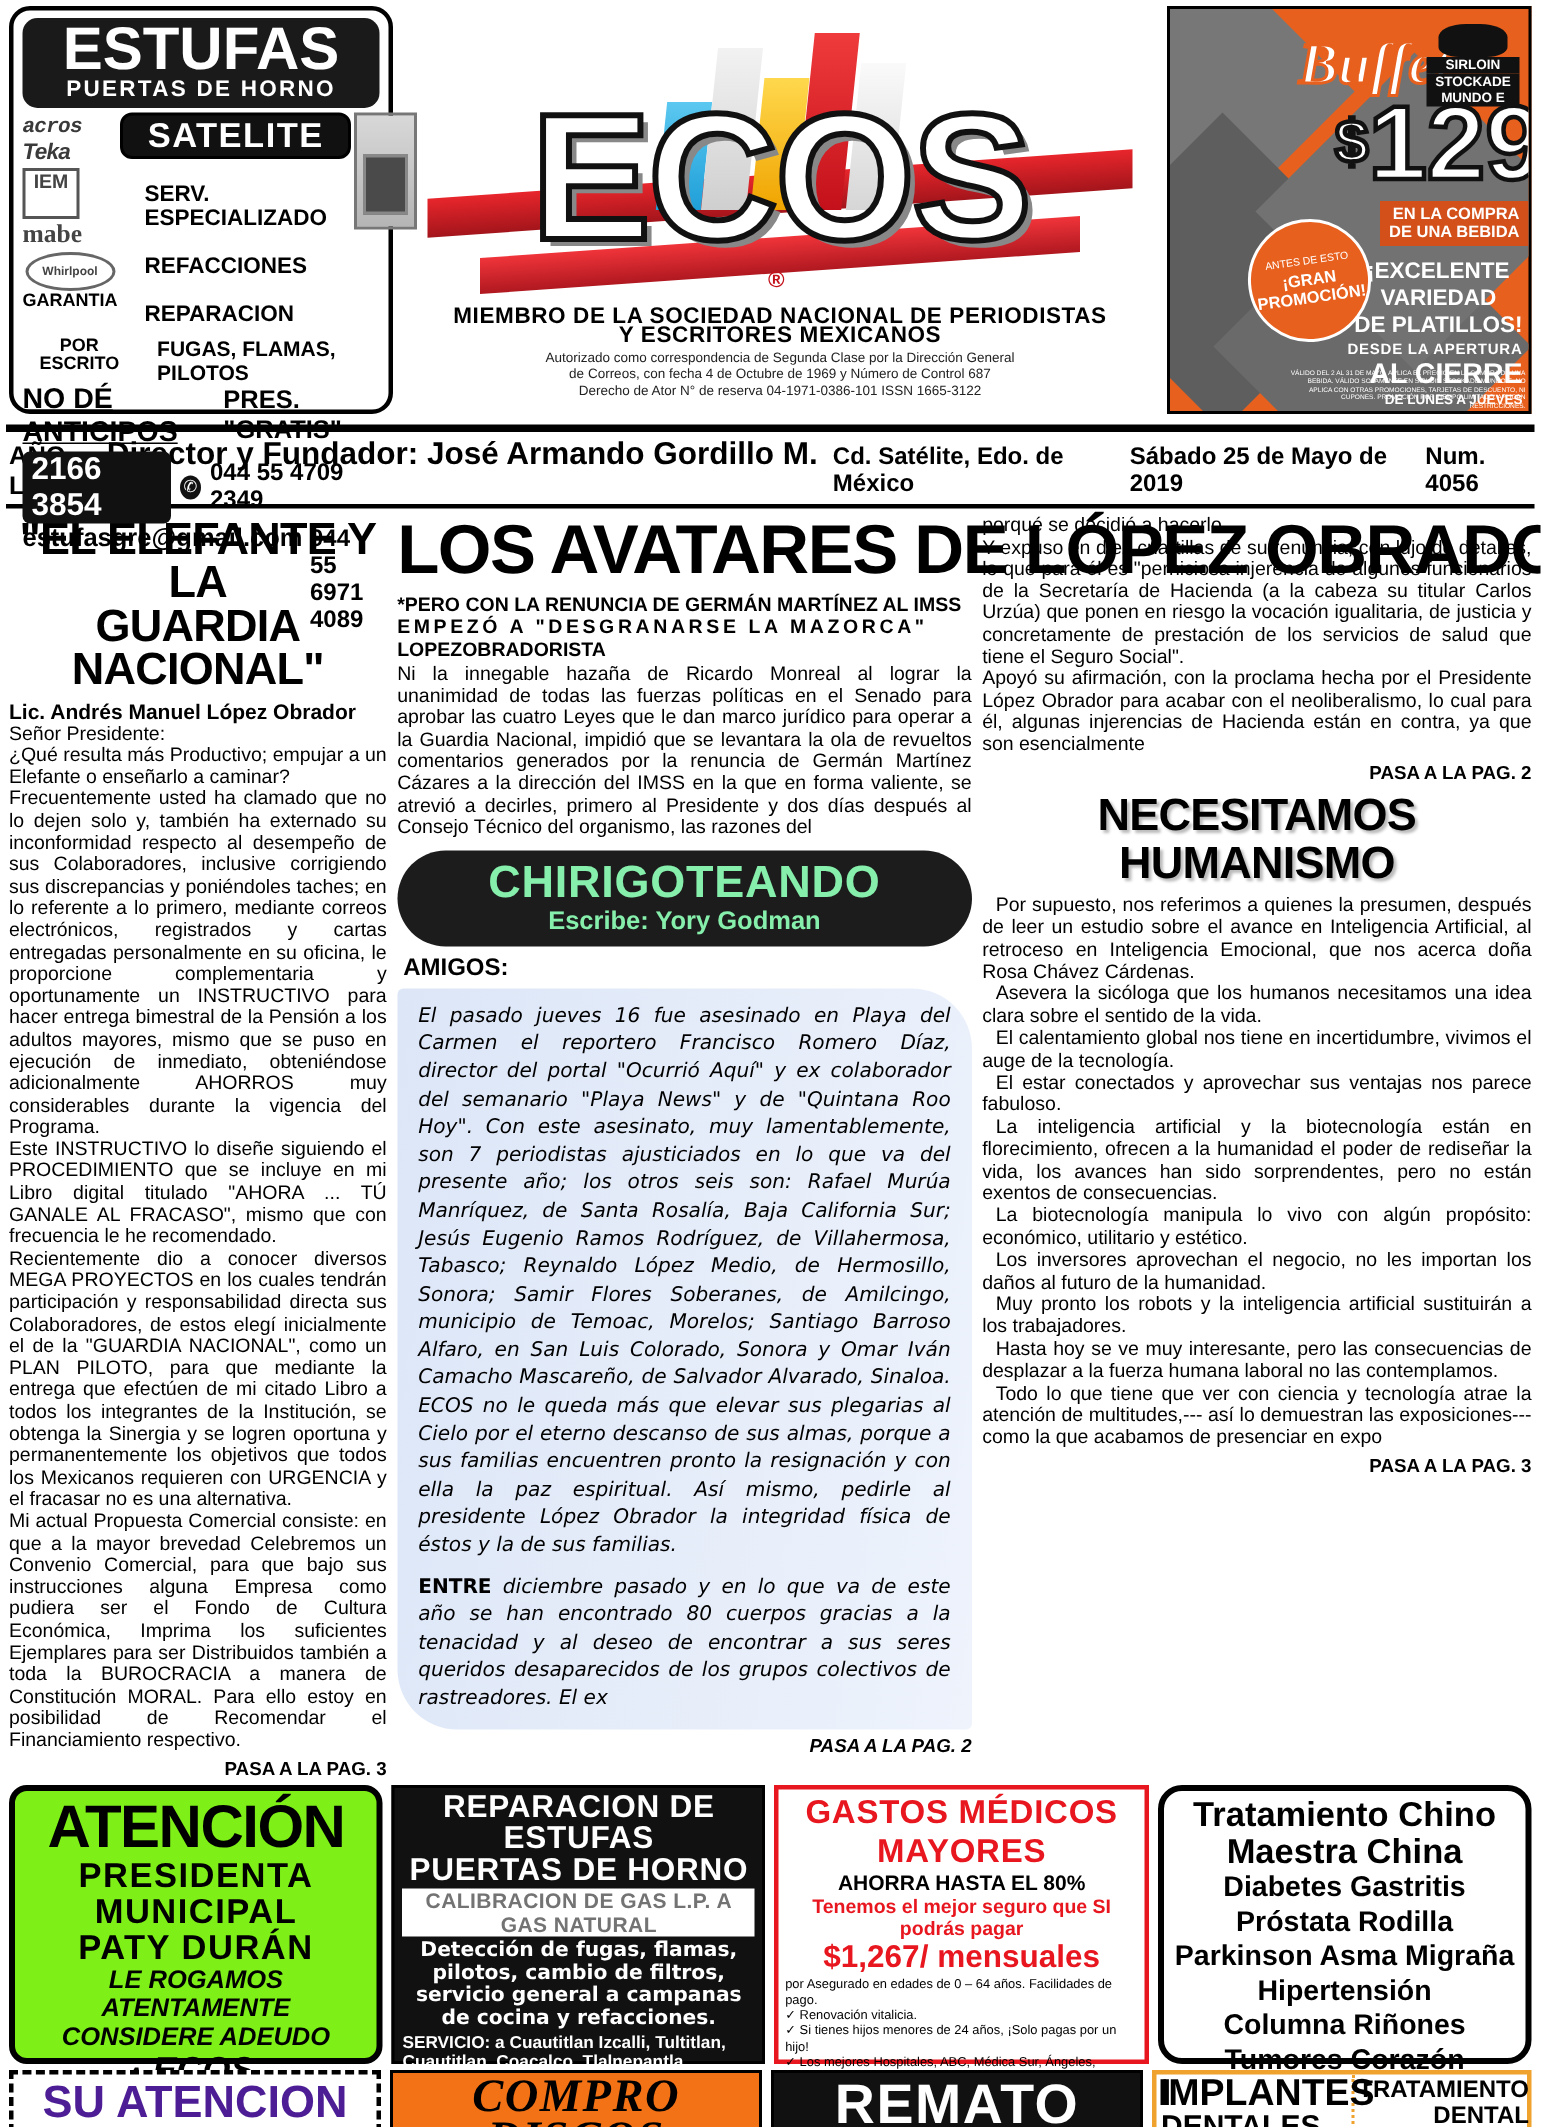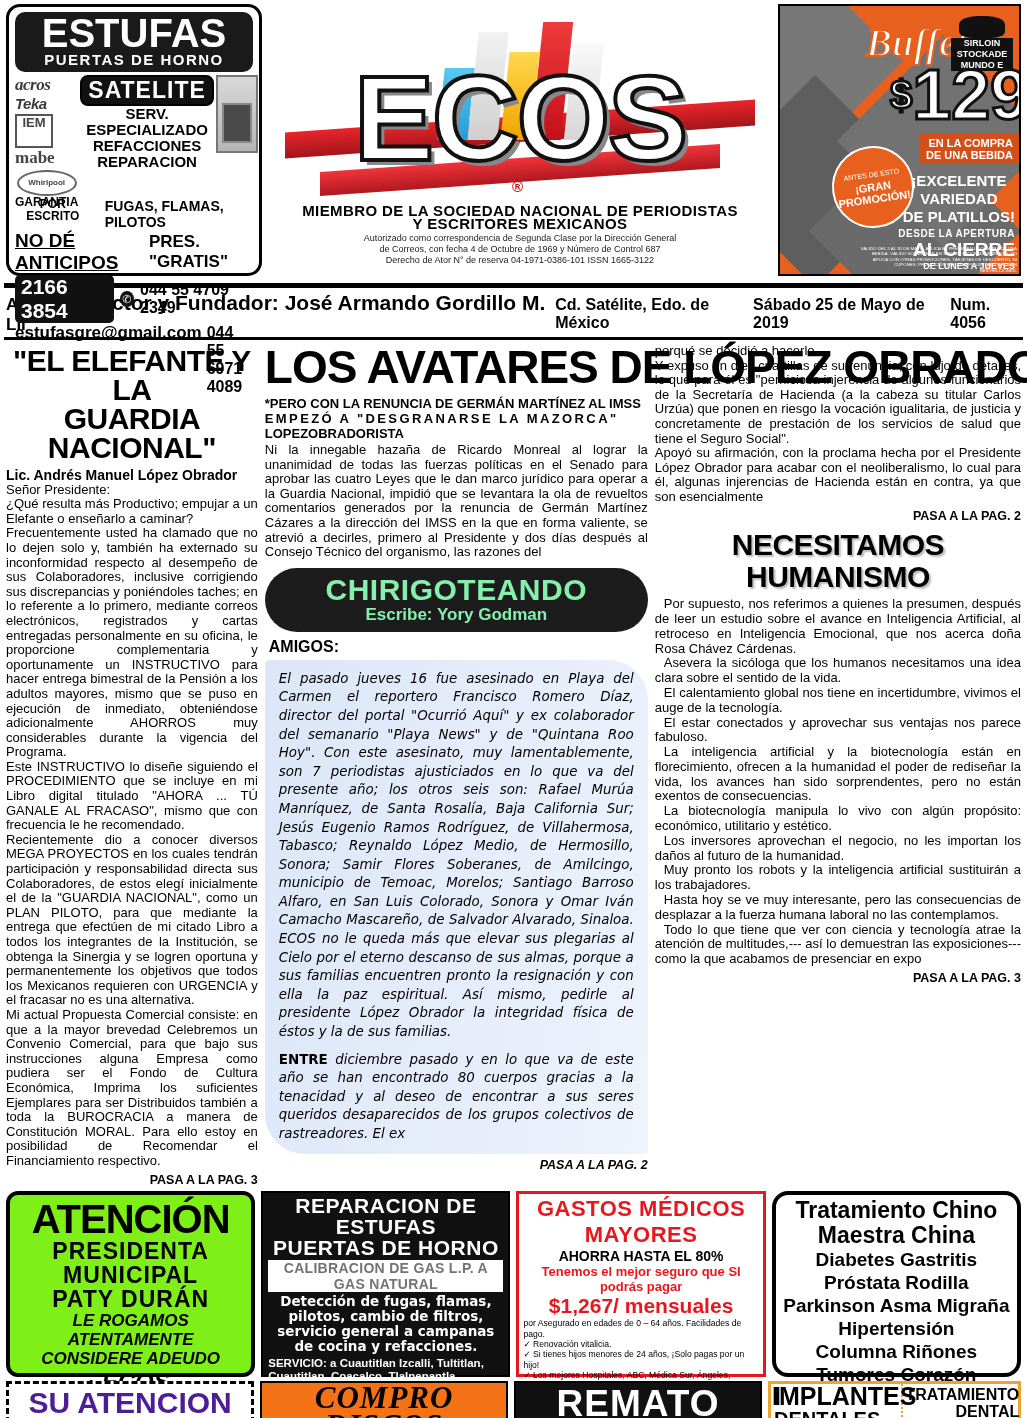--- a/index.html
+++ b/index.html
@@ -10,27 +10,27 @@
   .topbar{display:flex;align-items:flex-start;height:283px;}
 
   
   .estufas{width:256px;height:272px;margin:4px 0 0 6px;border:3px solid #000;border-radius:14px;background:#fff;box-sizing:border-box;padding:5px 6px;position:relative;}
   .est-hdr{background:#1a1a1a;border-radius:10px;padding:2px 4px 4px;text-align:center;}
   .est-hdr .l1{color:#fff;font-weight:bold;font-size:40px;line-height:38px;letter-spacing:0px;font-family:"Liberation Sans",sans-serif;}
   .est-hdr .l2{color:#fff;font-weight:bold;font-size:15px;line-height:16px;letter-spacing:1.5px;}
   .est-body{display:flex;margin-top:3px;}
   .est-left{width:96px;}
   .brandrow{font-size:15px;font-weight:bold;font-style:italic;color:#3a3a3a;letter-spacing:-.5px;}
-  .brand-acros{font-family:Liberation Serif, serif;font-size:17px;}
+  .brand-acros{font-family:Liberation Mono, monospace;font-size:14px;}
   .iem-box{display:inline-block;border:2px solid #555;width:34px;height:30px;font-size:13px;font-weight:bold;color:#444;text-align:center;line-height:14px;vertical-align:middle;}
   .mabe{font-size:17px;font-weight:bold;color:#444;font-family:"Liberation Serif",serif;}
   .whirl{display:inline-block;border:2px solid #666;border-radius:50%/50%;width:56px;height:22px;font-size:8px;text-align:center;line-height:22px;color:#444;margin-top:2px;font-weight:bold;}
   .est-mid{flex:1;padding-left:2px;}
   .satelite{background:#111;color:#fff;font-weight:bold;font-size:23px;text-align:center;border-radius:8px;border:2px solid #000;padding:0 6px;letter-spacing:1px;}
-  .est-mid p{margin:0;font-weight:bold;font-size:15px;line-height:16px;text-align:center;}
+  .est-mid p{margin:16px;font-weight:bold;font-size:15px;line-height:16px;}
   .stove{width:38px;height:74px;border:2px solid #777;background:linear-gradient(#d8d8d8,#b5b5b5);margin-left:2px;position:relative;}
   .stove:after{content:"";position:absolute;left:4px;top:26px;right:4px;bottom:8px;background:#4a4a4a;border:2px solid #888;}
   .garantia{font-weight:bold;font-size:12px;line-height:12px;text-align:center;}
   .noanticipos{font-weight:bold;font-size:19px;text-decoration:underline;}
   .phone-box{background:#111;color:#fff;font-weight:bold;font-size:21px;border-radius:5px;padding:0 6px;display:inline-block;}
   .wa-ico{display:inline-block;width:16px;height:16px;border-radius:50%;background:#111;color:#fff;font-size:11px;text-align:center;line-height:16px;}
   .est-mail{font-weight:bold;font-size:17px;}
   .est-tel2{font-weight:bold;font-size:16px;}
 
   

